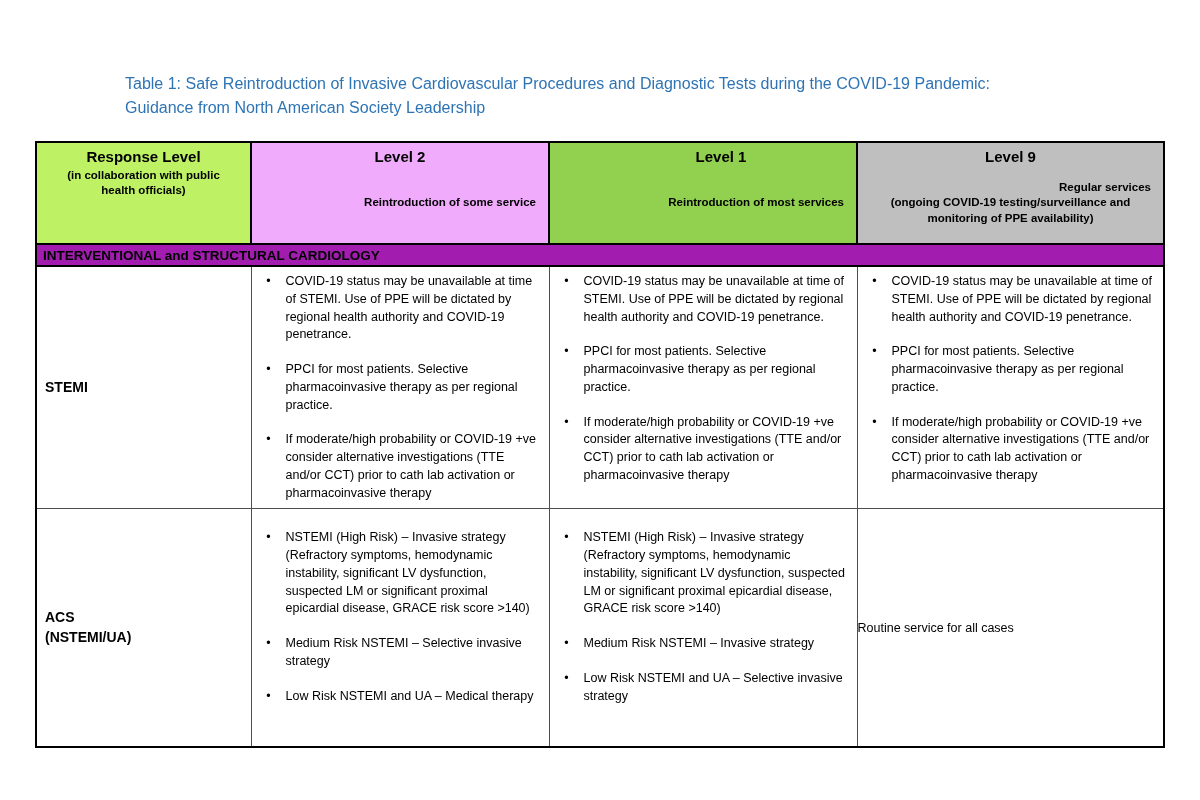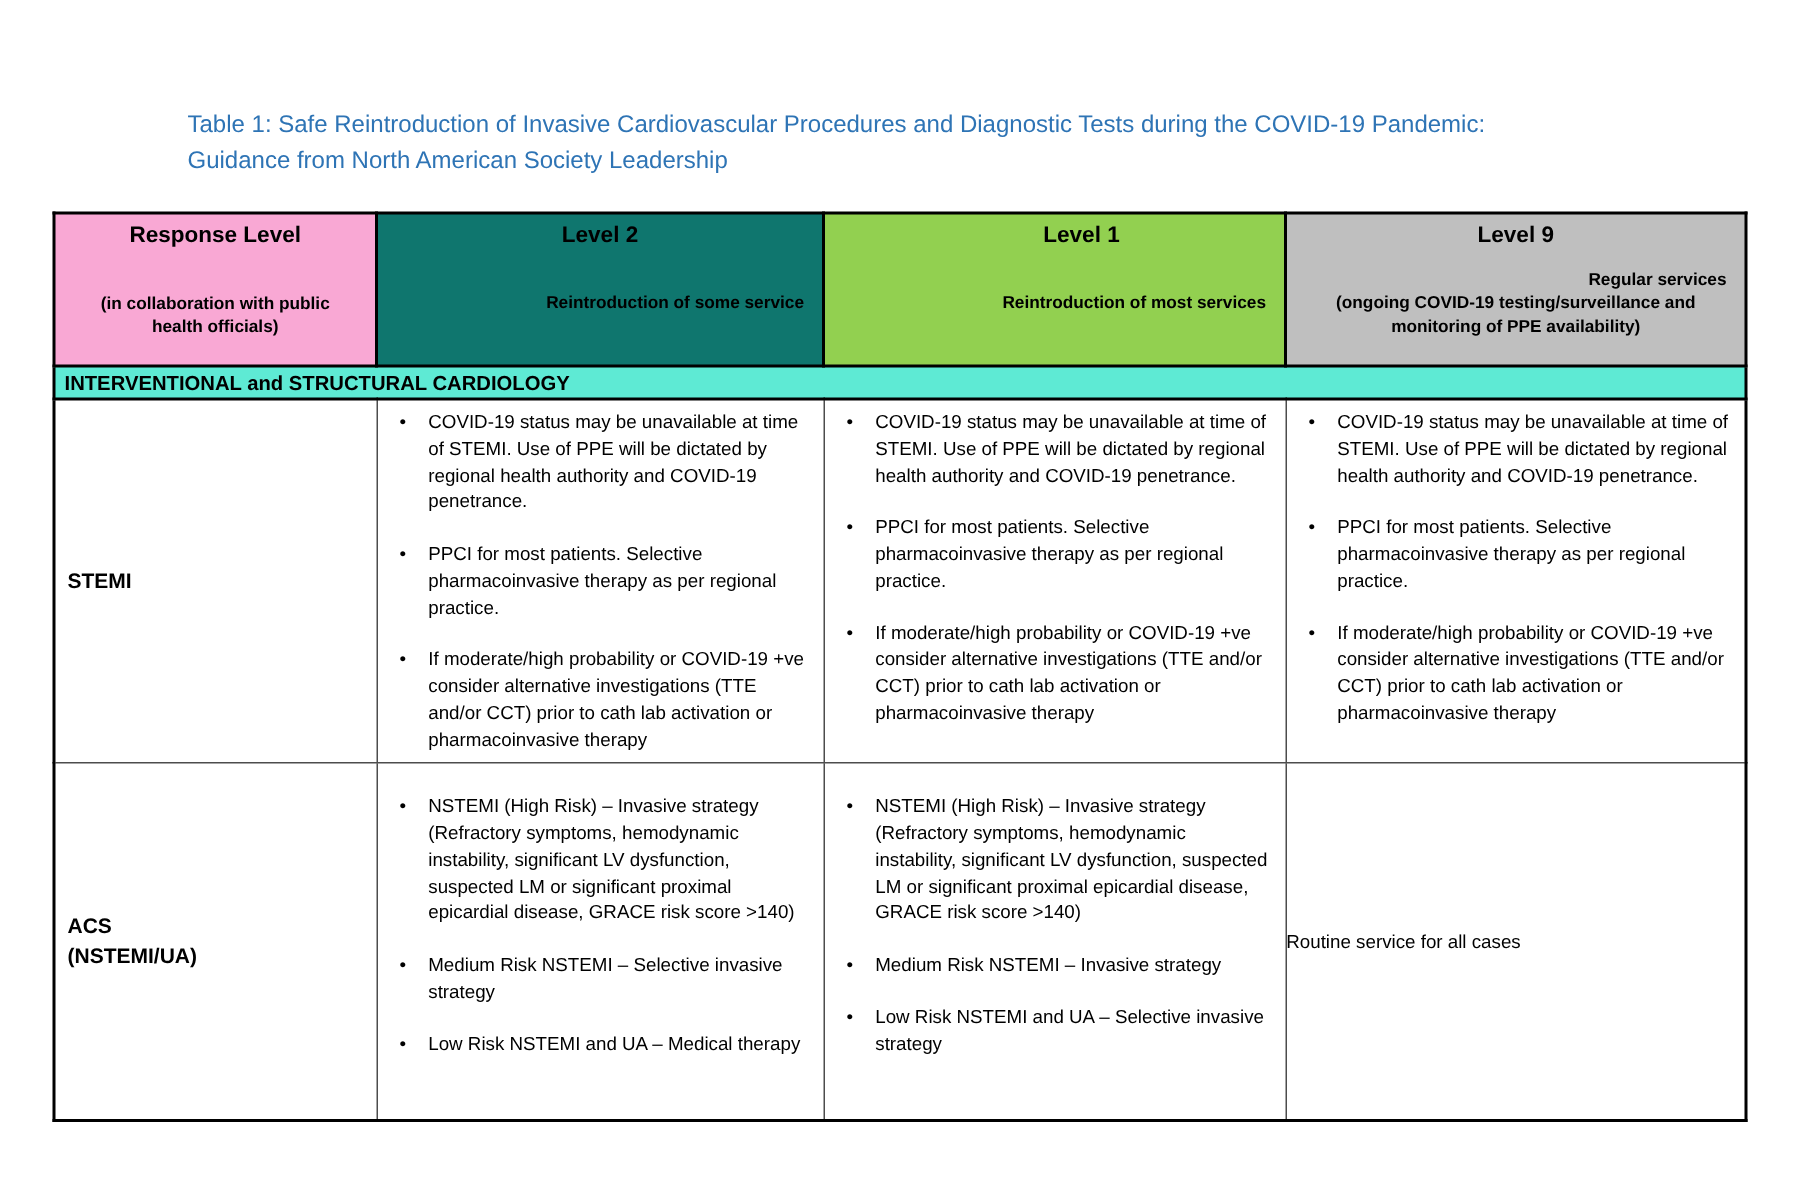--- a/index.html
+++ b/index.html
@@ -11,24 +11,24 @@
   .doc-title {
     position:absolute; left:125px; top:72px; width:880px;
     font-size:16px; line-height:24px; font-weight:normal;
   }
   table.main-table {
     position:absolute; left:35px; top:141px; width:1128px;
     border-collapse:collapse; table-layout:fixed;
     border:2px solid #000;
   }
   td, th { border:1px solid #4d4d4d; vertical-align:top; padding:0; }
-  tr.header-row th { border:2px solid #000; height:102px; text-align:center; background:#f9a8d4; }
+  tr.header-row th { border:2px solid #000; height:102px; text-align:center; background:#bef264; }
   .hdr-inner { display:flex; flex-direction:column; height:98px; }
   .hdr-title { font-size:15px; font-weight:bold; margin-top:5px; }
-  .hdr-response-sub { font-size:11.5px; font-weight:bold; line-height:1.3; padding:3px 16px 0;margin-top:28px; }
+  .hdr-response-sub { font-size:11.5px; font-weight:bold; line-height:1.3; padding:3px 16px 0; }
   .hdr-subwrap { flex:1; display:flex; flex-direction:column; align-items:flex-end; justify-content:center; padding:0 12px; }
   .hdr-sub { display:block; font-size:11.5px; font-weight:bold; line-height:1.35; }
   tr.section-row td {
     border:2px solid #000; height:22px;
     font-size:13.5px; font-weight:bold; padding:2px 0 2px 6px; vertical-align:middle;
   }
   .rowlabel {
     font-size:14px; font-weight:bold; vertical-align:middle;
     padding-left:8px; white-space:pre-line; line-height:1.4; background:#fff;
   }
@@ -61,21 +61,21 @@
 
     <tbody>
         <tr class="header-row">
       <th>
         <div class="hdr-inner">
           <div class="hdr-title">Response Level</div>
           <div class="hdr-response-sub">(in collaboration with public health officials)</div>
         </div>
       </th>
 
-      <th style="background-color: #0f766e;">
+      <th style="background-color: #f0abfc;">
         <div class="hdr-inner">
           <div class="hdr-title">Level 2</div>
           <div class="hdr-subwrap">
             <span class="hdr-sub">Reintroduction of some service</span>
           </div>
         </div>
       </th>
 
       <th style="background-color: rgb(146, 208, 80); padding-left: 36px;">
         <div class="hdr-inner">
@@ -91,21 +91,21 @@
           <div class="hdr-title">Level 9</div>
           <div class="hdr-subwrap">
             <span class="hdr-sub">Regular services</span>
             <span class="hdr-sub">(ongoing COVID-19 testing/surveillance and monitoring of PPE availability)</span>
           </div>
         </div>
       </th>
     </tr>
 
     <tr class="section-row">
-      <td colspan="4" style="background-color: #5eead4;">INTERVENTIONAL and STRUCTURAL CARDIOLOGY</td>
+      <td colspan="4" style="background-color: #a21caf;">INTERVENTIONAL and STRUCTURAL CARDIOLOGY</td>
     </tr>
 
     <tr class="row-stemi">
       <td class="rowlabel">STEMI</td>
       <td class="cell">
         <div>
               <div class="bullet-item">
                 <span class="bullet-glyph">•</span>
                 <span class="bullet-text">COVID-19 status may be unavailable at time of STEMI. Use of PPE will be dictated by regional health authority and COVID-19 penetrance.</span>
               </div>

